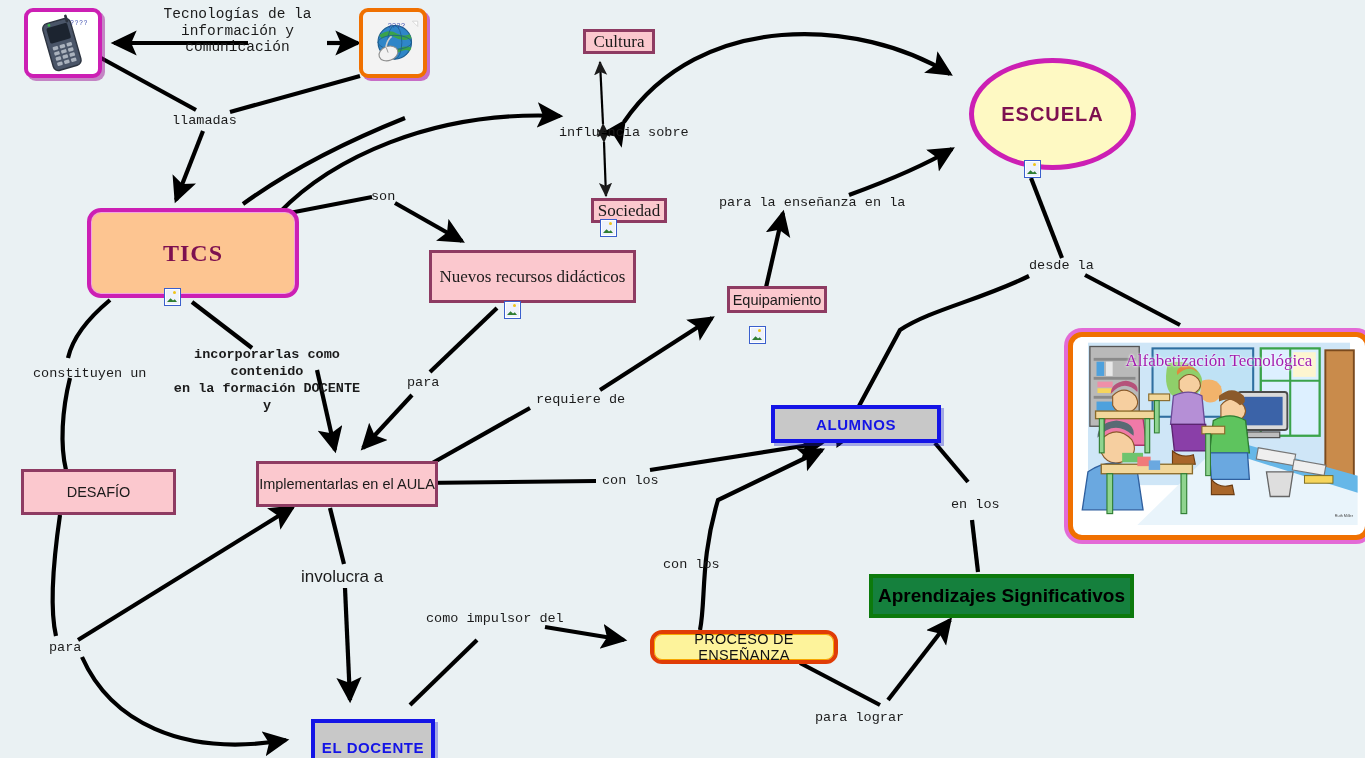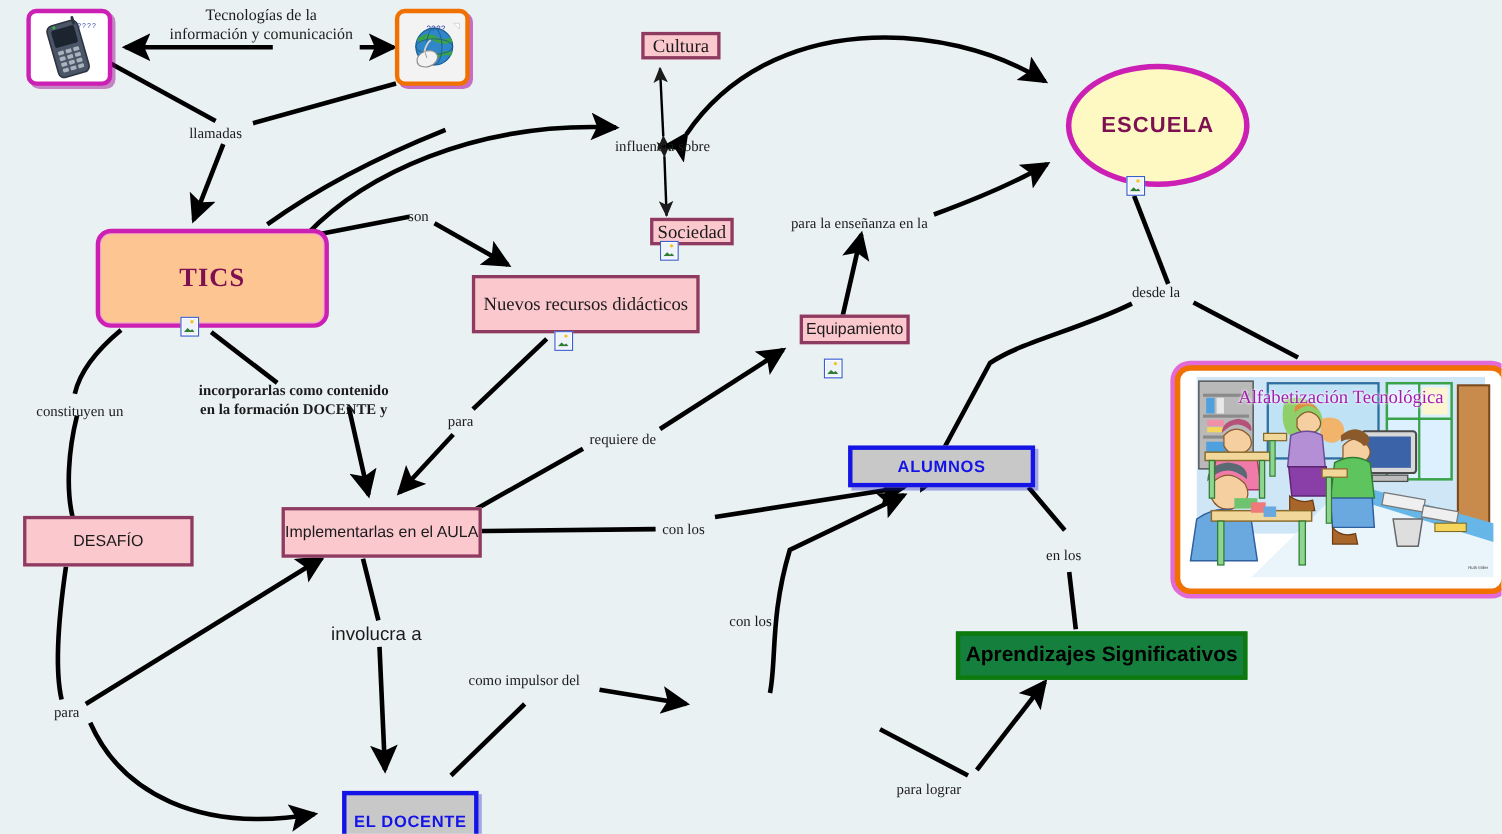--- a/index.html
+++ b/index.html
@@ -9,21 +9,21 @@
     font-family:"Liberation Serif", serif;
     position:relative;
   }
   #canvas{position:absolute;left:0;top:0;width:1365px;height:758px;}
   svg.edges{position:absolute;left:0;top:0;width:1365px;height:758px;pointer-events:none;}
 
   .node{position:absolute;box-sizing:border-box;display:flex;align-items:center;justify-content:center;text-align:center;margin-left:21px;}
 
   
   .linklabel{
-    position:absolute;font-family:Liberation Serif, serif;
+    position:absolute;font-family:Liberation Mono, monospace;
     font-size:13.5px;color:#1b1b1b;white-space:nowrap;line-height:1.15;
   }
   .linklabel.sans{font-family:"Liberation Sans", sans-serif;font-size:17px;}
   .linklabel.bold{font-weight:bold;}
   .linklabel.two{white-space:normal;text-align:center;}
 
   
   .pinkbox{
     background:#fbc8ce;border:3px solid #8e3b62;
     font-family:"Liberation Serif", serif;font-size:17px;color:#1b1b1b;
@@ -309,20 +309,23 @@
   <div class="linklabel sans" style="left:301px;top:567px;">involucra a</div>
 
   <div class="linklabel" style="left:663px;top:557px;">con los</div>
 
   <div class="node greenbox" style="left:848px;top:574px;width:265px;height:44px;">
     <span>Aprendizajes Significativos</span>
   </div>
 
   <div class="linklabel" style="left:426px;top:611px;">como impulsor del</div>
 
+  <div class="node yellowbox" style="left:629px;top:630px;width:188px;height:34px;">
+    <span>PROCESO DE ENSEÑANZA</span>
+  </div>
 
   <div class="linklabel" style="left:49px;top:640px;">para</div>
 
   <div class="linklabel" style="left:815px;top:710px;">para lograr</div>
 
   <div class="node bluebox" style="left:290px;top:719px;width:124px;height:56px;">
     <span>EL DOCENTE</span>
   </div>
 
   <div class="picframe" style="left:1068px;top:332px;width:292px;height:198px;">

